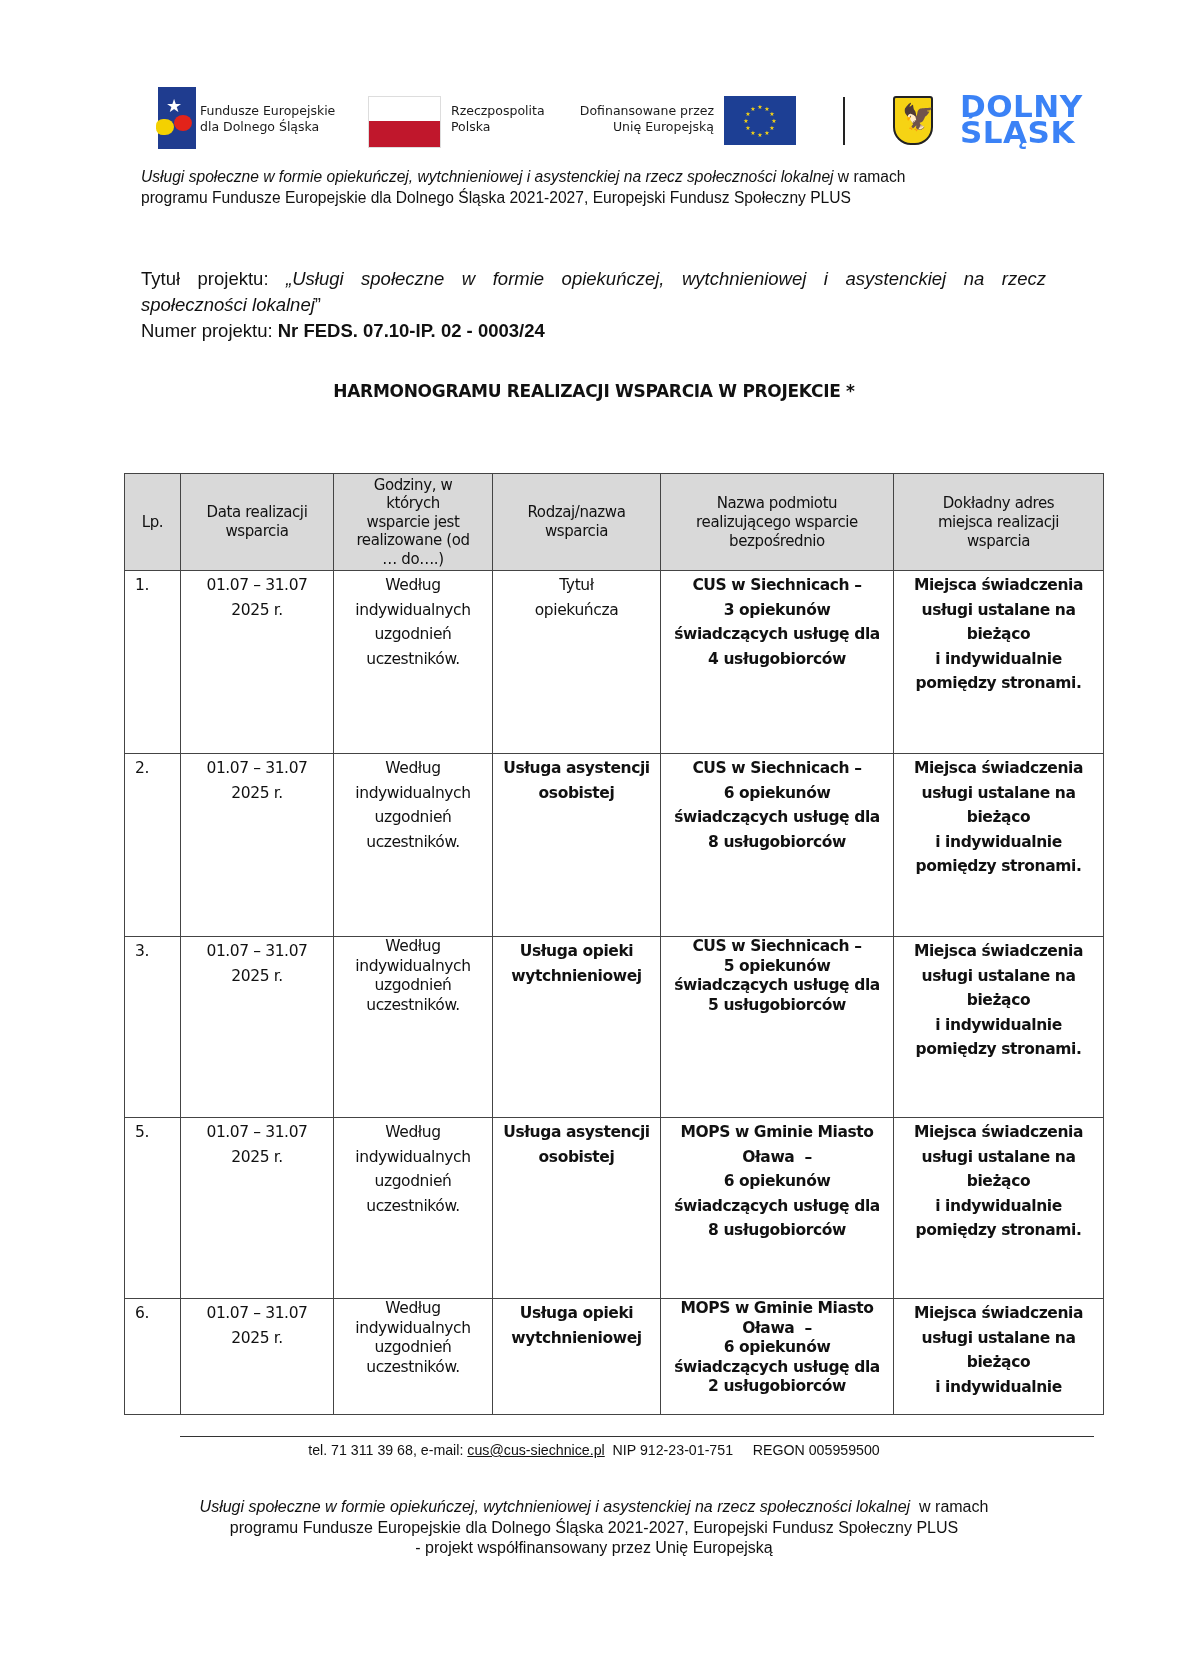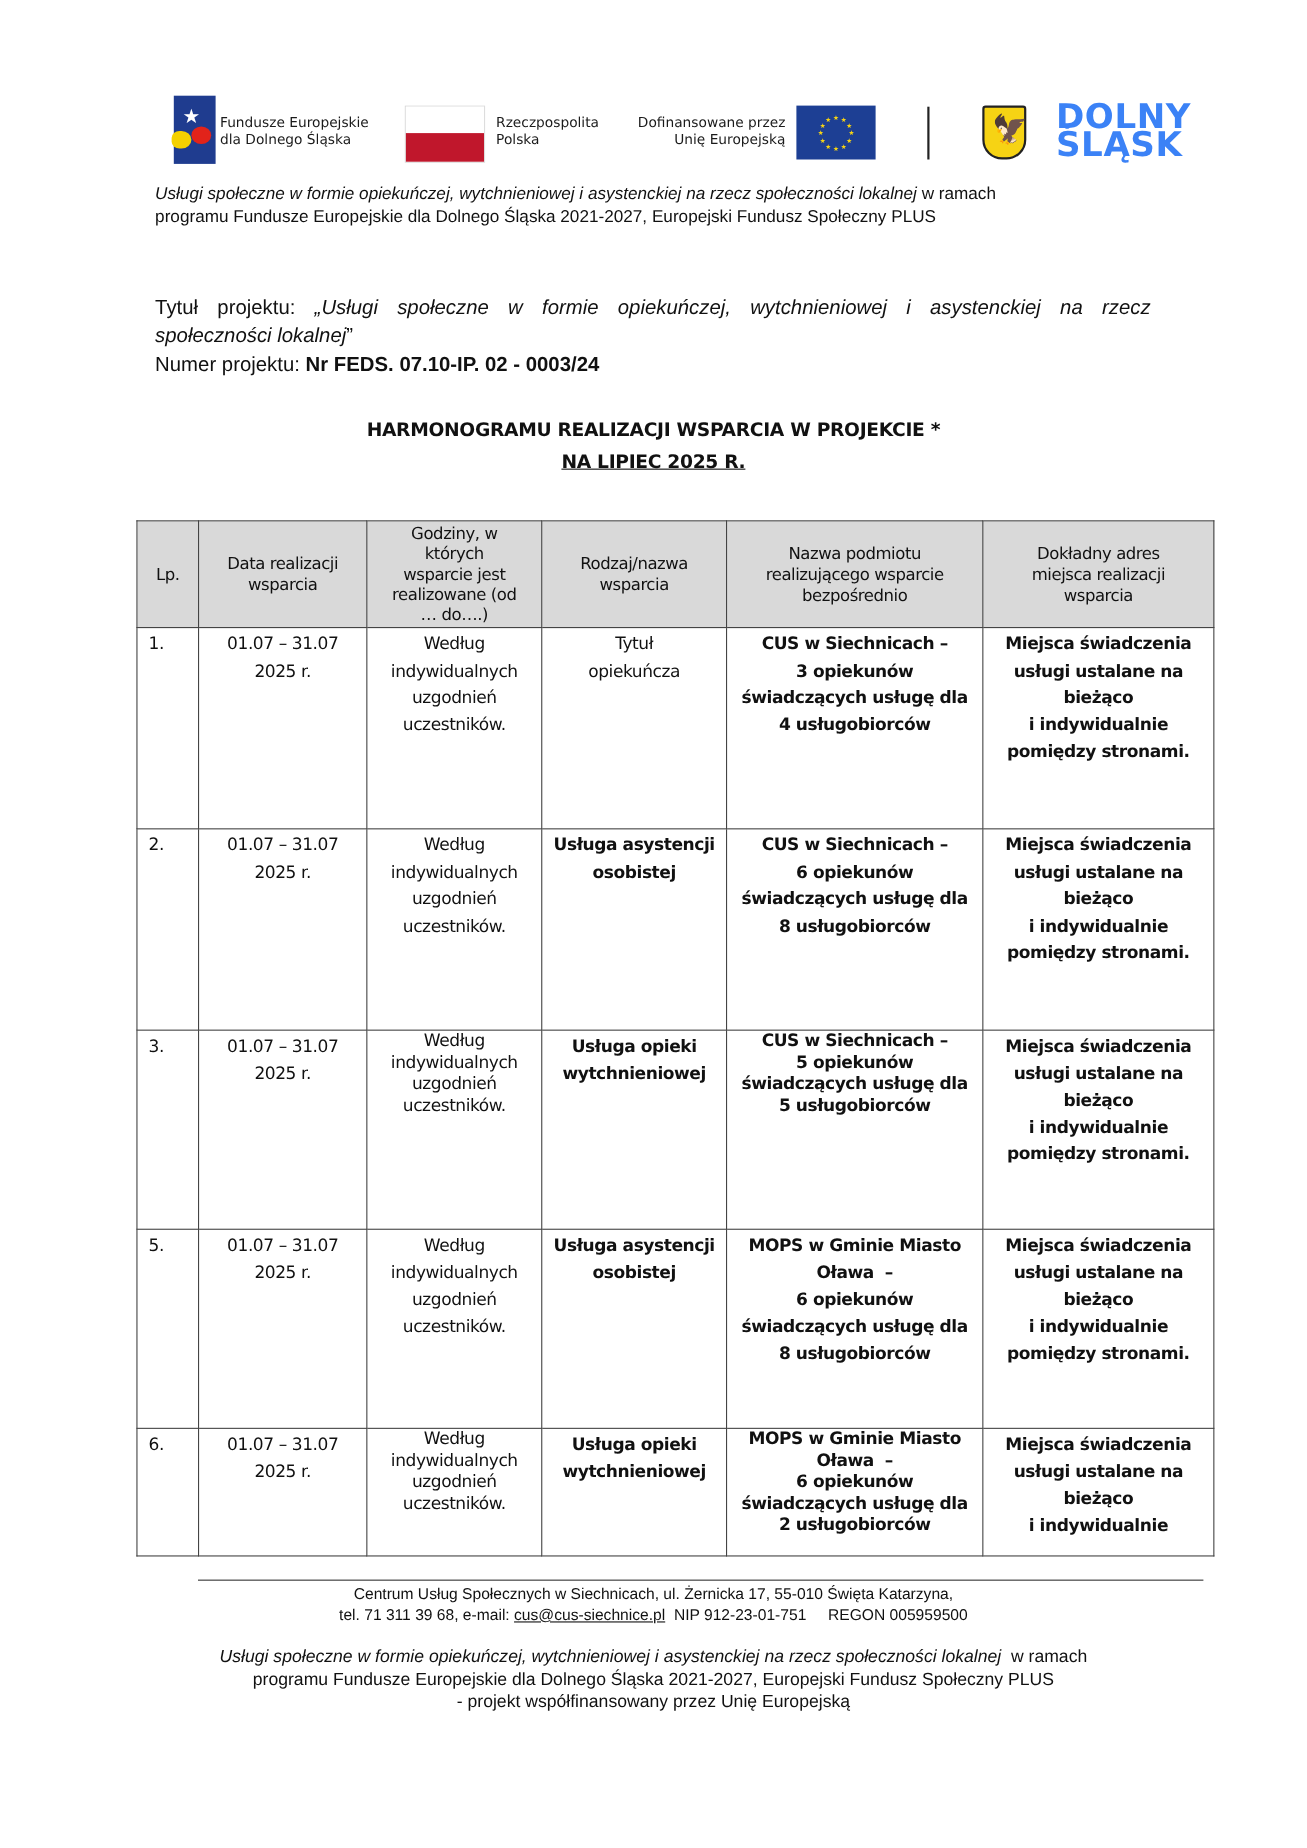--- a/index.html
+++ b/index.html
@@ -123,21 +123,20 @@
 </div>
 
 <div class="abs proj sans">
   <div class="just"><span>Tytuł projektu: </span><span class="it">„Usługi społeczne w formie opiekuńczej, wytchnieniowej i asystenckiej na rzecz</span></div>
   <div><span class="it">społeczności lokalnej</span><span>”</span></div>
   <div><span>Numer projektu: </span><b>Nr FEDS. 07.10-IP. 02 - 0003/24</b></div>
 </div>
 
 <div class="abs title">
   <div>HARMONOGRAMU REALIZACJI WSPARCIA W PROJEKCIE *</div>
-  <div><span class="u">NA LIPIEC 2025 R.</span></div>
 </div>
 
 <table class="sched">
   <colgroup>
     <col style="width:56px">
       <col style="width:153px">
       <col style="width:159px">
       <col style="width:168px">
       <col style="width:233px">
       <col style="width:210px">
@@ -322,20 +321,19 @@
           <span class="cellline" style="white-space: pre;">usługi ustalane na</span>
           <span class="cellline" style="white-space: pre;">bieżąco</span>
           <span class="cellline" style="white-space: pre;">i indywidualnie</span>
         </td>
       </tr>
     </tbody>
 </table>
 
 <div class="abs foot-line"></div>
 <div class="abs foot-addr sans">
-  <div>Centrum Usług Społecznych w Siechnicach, ul. Żernicka 17, 55-010 Święta Katarzyna,</div>
   <div><span>tel. 71 311 39 68, e-mail: </span><span class="link">cus@cus-siechnice.pl</span><span style="white-space:pre">  NIP 912-23-01-751     REGON 005959500</span></div>
 </div>
 <div class="abs foot-prog sans">
   <div><span class="it">Usługi społeczne w formie opiekuńczej, wytchnieniowej i asystenckiej na rzecz społeczności lokalnej</span><span style="white-space:pre">  w ramach</span></div>
   <div>programu Fundusze Europejskie dla Dolnego Śląska 2021-2027, Europejski Fundusz Społeczny PLUS</div>
   <div>- projekt współfinansowany przez Unię Europejską</div>
 </div>
 
 </body></html>

